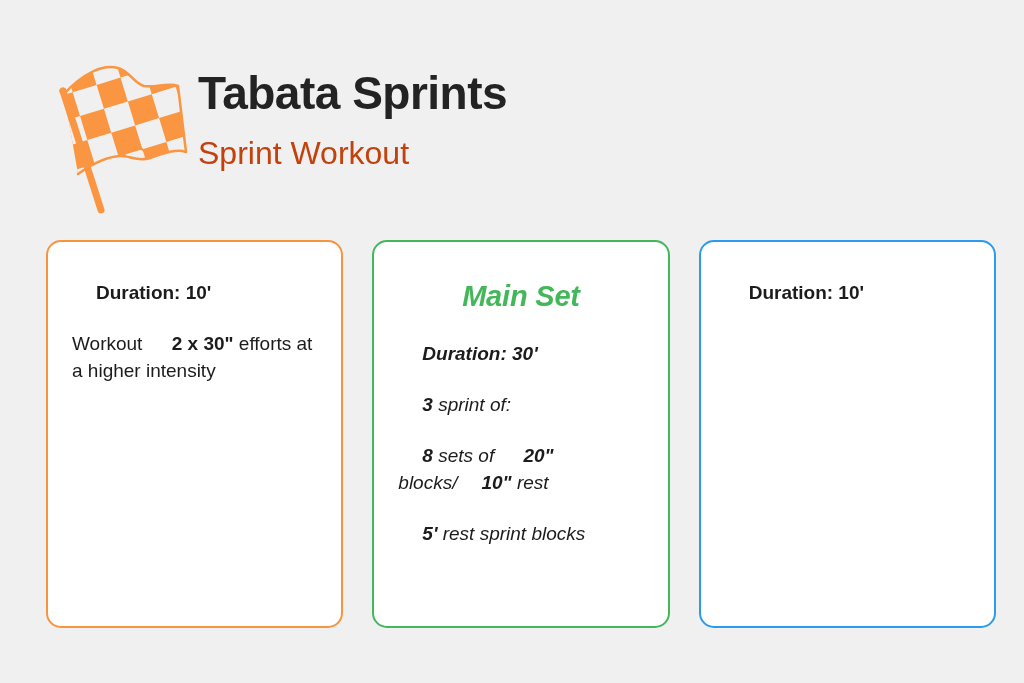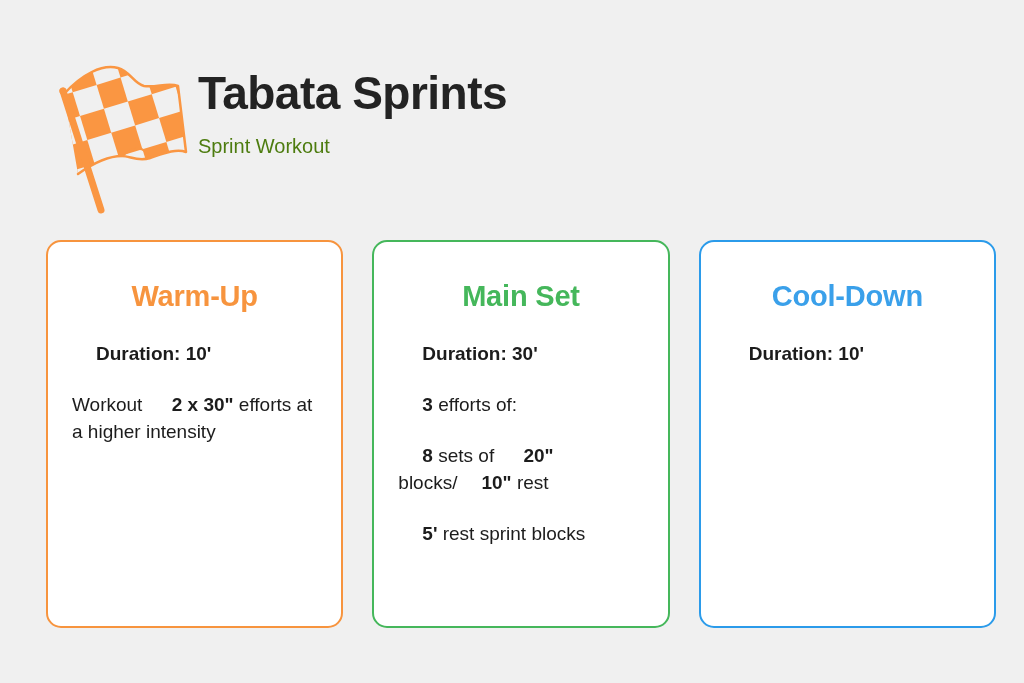--- a/index.html
+++ b/index.html
@@ -50,23 +50,23 @@
     font-size: 46px;
     font-weight: bold;
     color: #232323;
     letter-spacing: -0.5px;
     line-height: 1.12;
     white-space: nowrap;
   }
 
   .subtitle {
     margin-top: 14px;
-    font-size: 20px;
+    font-size: 32px;
     font-weight: normal;
-    color: #4d7c0f;
+    color: #c2410c;
     line-height: 1.2;
     white-space: nowrap;
   }
 
   
   .cards {
     position: absolute;
     left: 46px;
     top: 240px;
     width: 950px;
@@ -78,21 +78,21 @@
   .card {
     width: 298px;
     height: 388px;
     background: #ffffff;
     border: 2px solid #cccccc;
     border-radius: 15px;
     padding: 38px 23px 20px 23px;
   }
 
   .card.accent-orange { border-color: #f7943e; }
-  .card.accent-green  { border-color: #45b75b; }
+  .card.accent-green  { border-color: #45b75b; font-style: italic; }
   .card.accent-blue   { border-color: #2b9bea; }
 
   .card-title {
     text-align: center;
     font-size: 29px;
     font-weight: bold;
     line-height: 1.15;
     letter-spacing: -0.2px;
     margin-bottom: 28px;
     white-space: nowrap;
@@ -183,38 +183,36 @@
 
     <div class="header-text">
       <div class="title">Tabata Sprints</div>
       <div class="subtitle">Sprint Workout</div>
     </div>
   </div>
 
   <div class="cards">
 
     <div class="card accent-orange">
-      <div class="card-title">Warm-Up</div>
       <div class="card-body">
           <div class="para"><b>Duration: 10'</b></div>
           <div class="para"><span class="rg">Workout </span><b>2 x 30"</b><span class="rg"> efforts at a higher intensity</span></div>
         </div>
     </div>
 
     <div class="card accent-green">
       <div class="card-title">Main Set</div>
       <div class="card-body">
           <div class="para"><b>Duration: 30'</b></div>
-          <div class="para"><b>3</b><span class="rg"> efforts of:</span></div>
+          <div class="para"><b>3</b><span class="rg"> sprint of:</span></div>
           <div class="para"><b>8</b><span class="rg"> sets of </span><b>20"</b><span class="rg"> blocks/</span><b>10"</b><span class="rg"> rest</span></div>
           <div class="para"><b>5'</b><span class="rg"> rest sprint blocks</span></div>
         </div>
     </div>
 
     <div class="card accent-blue">
-      <div class="card-title">Cool-Down</div>
       <div class="card-body">
           <div class="para"><b>Duration: 10'</b></div>
         </div>
     </div>
 
   </div>
 </div>
 
 </body></html>

